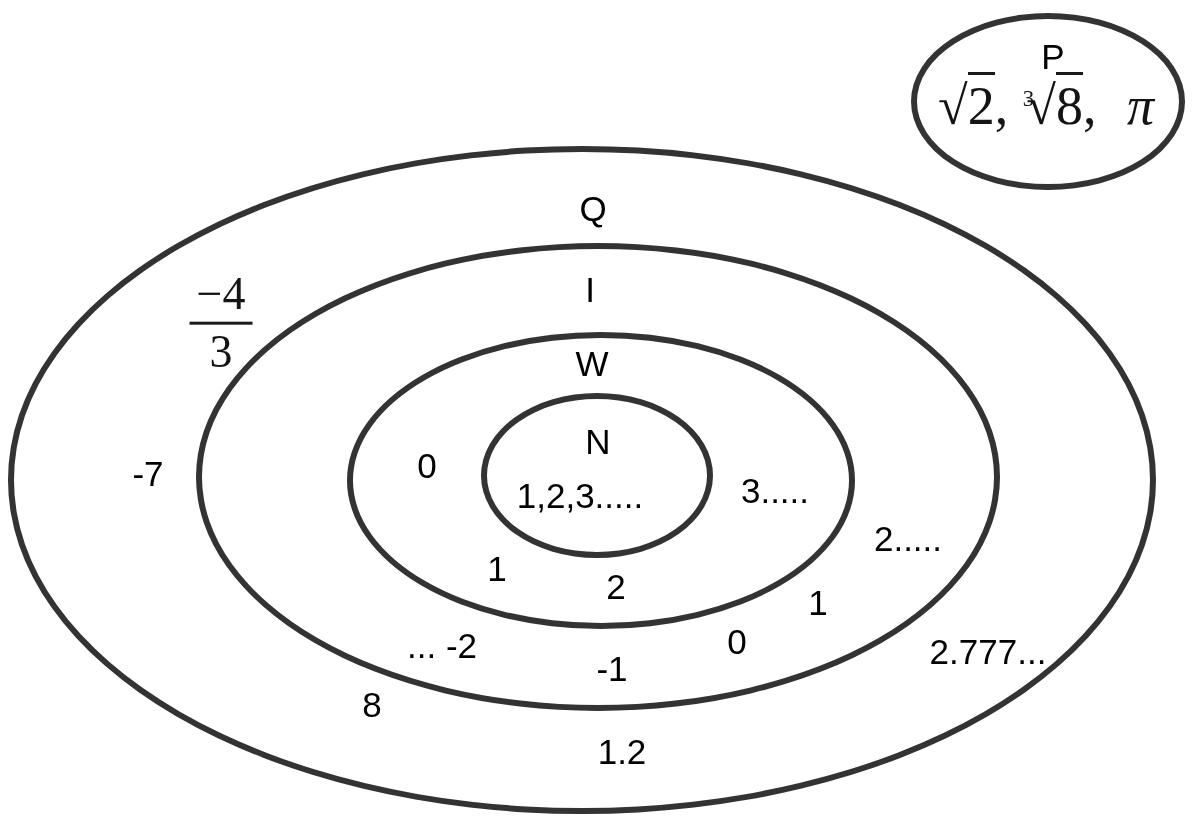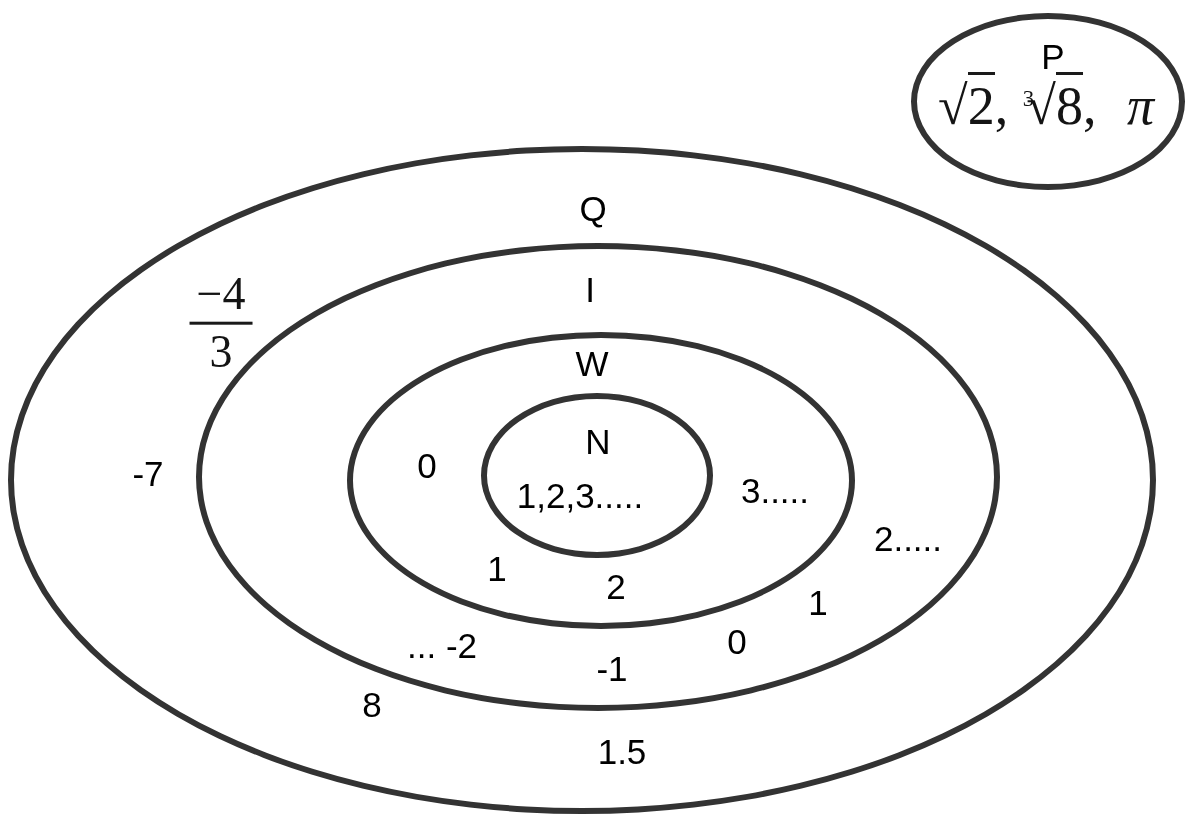--- a/index.html
+++ b/index.html
@@ -76,21 +76,22 @@
     <span class="radical-group"><span class="root-index">3</span><span>√</span><span class="vinculum">8</span></span><span class="sep">,</span>
     <span class="pi-symbol">π</span>
   </div>
 
   <div class="lbl math fraction" style="left:221px; top:323px;">
     <span class="frac-num">−4</span>
     <span class="frac-den">3</span>
   </div>
   <div class="lbl" style="left:148px; top:473px;">-7</div>
   <div class="lbl" style="left:372px; top:704px;">8</div>
-  <div class="lbl" style="left:622px; top:751px;">1.5</div>
+  <div class="lbl" style="left:622px; top:751px;">1.2</div>
+  <div class="lbl" style="left:988px; top:651px;">2.777...</div>
 
   <div class="lbl" style="left:442px; top:645px;">... -2</div>
   <div class="lbl" style="left:612px; top:668px;">-1</div>
   <div class="lbl" style="left:737px; top:641px;">0</div>
   <div class="lbl" style="left:818px; top:602px;">1</div>
   <div class="lbl" style="left:908px; top:538px;">2.....</div>
 
   <div class="lbl" style="left:427px; top:465px;">0</div>
   <div class="lbl" style="left:497px; top:568px;">1</div>
   <div class="lbl" style="left:616px; top:586px;">2</div>

